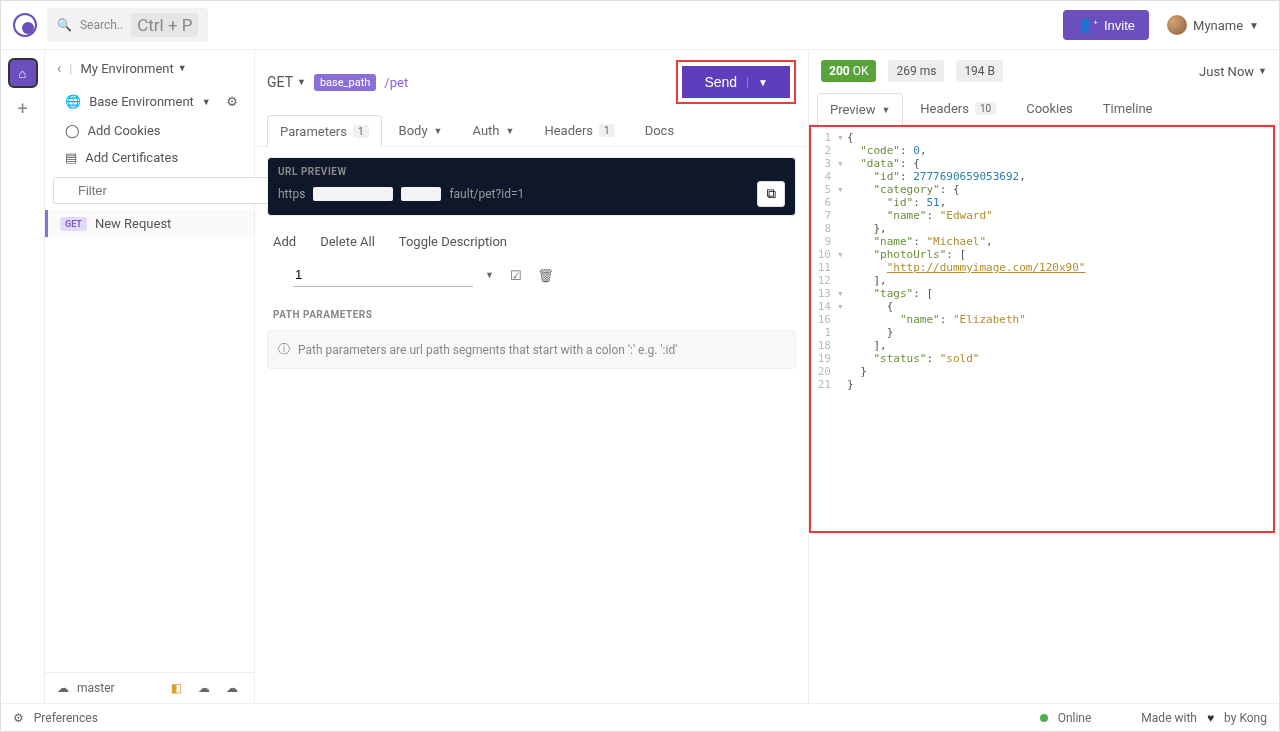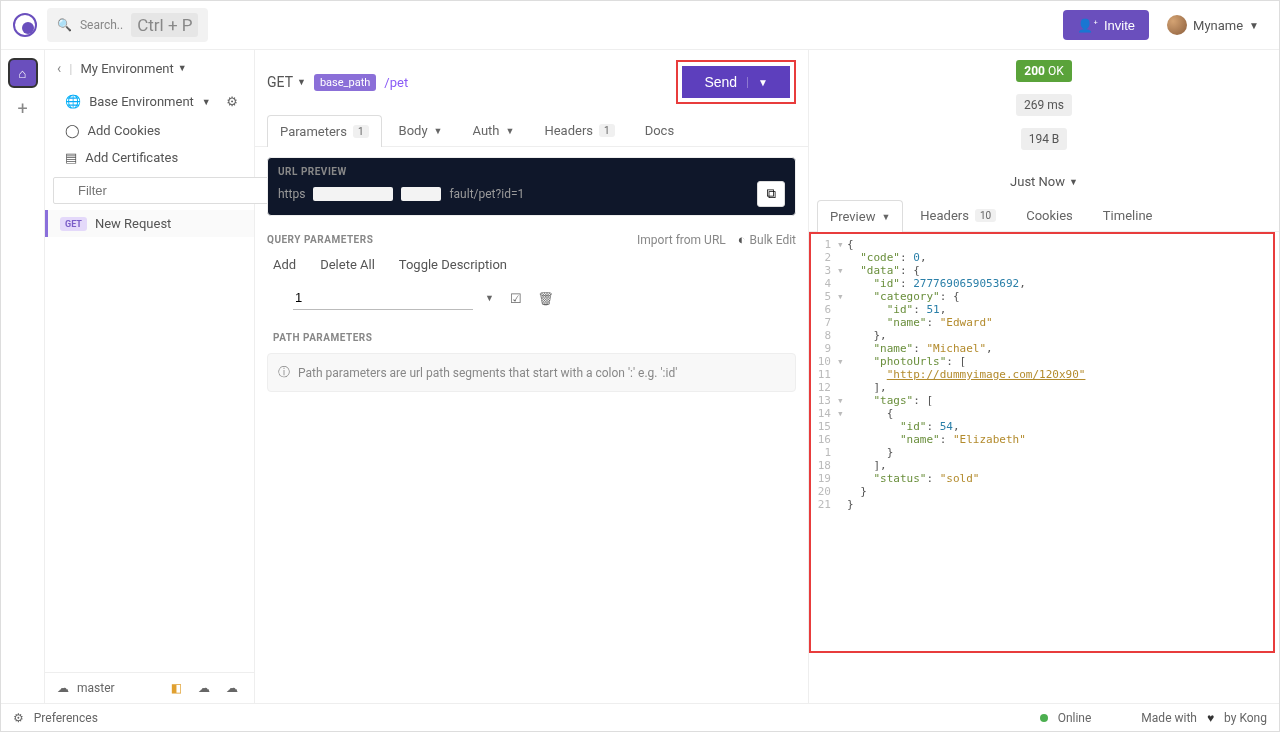--- a/index.html
+++ b/index.html
@@ -51,21 +51,21 @@
 .qp-head { display: flex; align-items: center; padding: 6px 12px 2px; }
 .link-txt { color: #888; font-size: 12px; cursor: pointer; }
 .qp-actions { display: flex; gap: 24px; padding: 8px 18px 10px; }
 .param-row { display: flex; align-items: center; gap: 8px; padding: 4px 18px 12px; }
 .underline-in { border: none; border-bottom: 1px solid #bbb; padding: 4px 2px; background: none; font-size: 13px; }
 .underline-in.k { width: 180px; }
 .underline-in.v { width: 180px; margin-left: 20px; }
 .pp-title { padding: 10px 18px 4px; }
 .pp-info { background: #f8f8f8; border: 1px solid #eee; border-radius: 4px; margin: 6px 12px; padding: 10px; color: #888; font-size: 12px; display: flex; align-items: center; gap: 8px; }
 .right { width: 470px; display: flex; flex-direction: column; }
-.resp-head { display: flex; align-items: center; gap: 12px; padding: 10px 12px; flex-direction: column; }
+.resp-head { display: flex; align-items: center; gap: 12px; padding: 10px 12px; }
 .status-ok { background: #5aa33a; color: #fff; padding: 4px 8px; border-radius: 3px; font-size: 12px; }
 .status-ok b { font-weight: bold; }
 .stat { background: #eee; padding: 4px 8px; border-radius: 3px; font-size: 12px; color: #555; }
 .resp-tabs { display: flex; border-bottom: 1px solid #eee; padding: 0 8px; gap: 4px; }
 .resp-body-wrap { border: 2px solid #e83c3c; margin: 0 4px 4px 0; flex: none; }
 .code { font-family: "SFMono-Regular", Consolas, monospace; font-size: 11px; padding: 4px 0 140px 0; }
 .ln { display: flex; }
 .gut { width: 26px; text-align: right; color: #bbb; padding-right: 6px; user-select: none; }
 .fold { width: 10px; color: #bbb; }
 .tok-key { color: #6a8f3c; }
@@ -194,28 +194,20 @@
       <div class="url-preview-row">
         <span>https</span>
         <span class="blur" style="width:80px;"></span>
         <span class="blur" style="width:40px;"></span>
         <span>fault/pet?id=1</span>
         <button class="copy-btn">
           <span>⧉</span>
         </button>
       </div>
     </div>
-    <div class="qp-head">
-      <span class="section-title">QUERY PARAMETERS</span>
-      <span class="spacer"></span>
-      <span class="link-txt">Import from URL</span>
-      <span style="width:12px;"></span>
-      <span>◐</span>
-      <span class="link-txt" style="margin-left:4px;">Bulk Edit</span>
-    </div>
     <div class="qp-actions">
       <span style="cursor:pointer;">Add</span>
       <span style="cursor:pointer;">Delete All</span>
       <span style="cursor:pointer;">Toggle Description</span>
     </div>
     <div class="param-row">
       <input class="underline-in v" value="1" style="">
       <span class="icon-btn" style="font-size:9px;">▼</span>
       <span class="icon-btn">☑</span>
       <span class="icon-btn">🗑</span>
@@ -318,25 +310,20 @@
           </div>
           <div class="ln">
             <span class="gut">13</span>
             <span class="fold">▾</span>
             <span style="white-space: pre;"><span>    </span><span class="tok-key">"tags"</span><span>: [</span></span>
           </div>
           <div class="ln">
             <span class="gut">14</span>
             <span class="fold">▾</span>
             <span style="white-space: pre;"><span>      </span><span>{</span></span>
-          </div>
-          <div class="ln">
-            <span class="gut">15</span>
-            <span class="fold"></span>
-            <span style="white-space: pre;"><span>        </span><span class="tok-key">"id"</span><span>: </span><span class="tok-num">54</span><span>,</span></span>
           </div>
           <div class="ln">
             <span class="gut">16</span>
             <span class="fold"></span>
             <span style="white-space: pre;"><span>        </span><span class="tok-key">"name"</span><span>: </span><span class="tok-str">"Elizabeth"</span></span>
           </div>
           <div class="ln">
             <span class="gut">1</span>
             <span class="fold"></span>
             <span style="white-space: pre;"><span>      </span><span>}</span></span>

